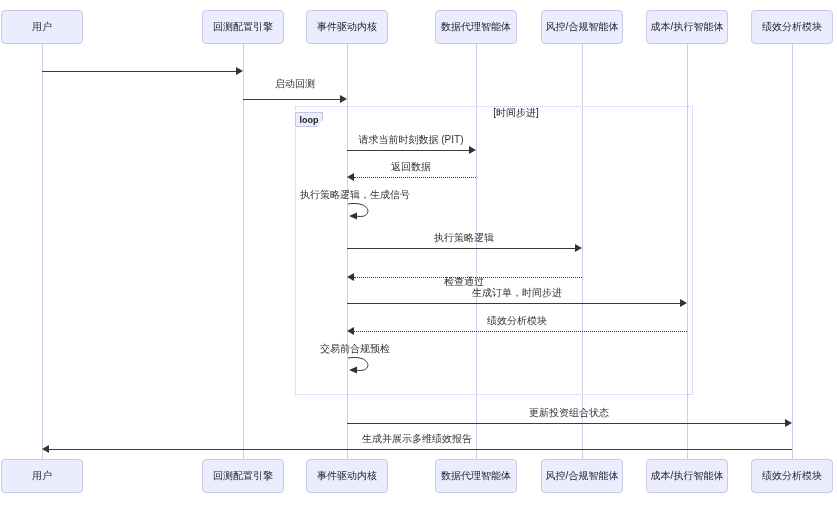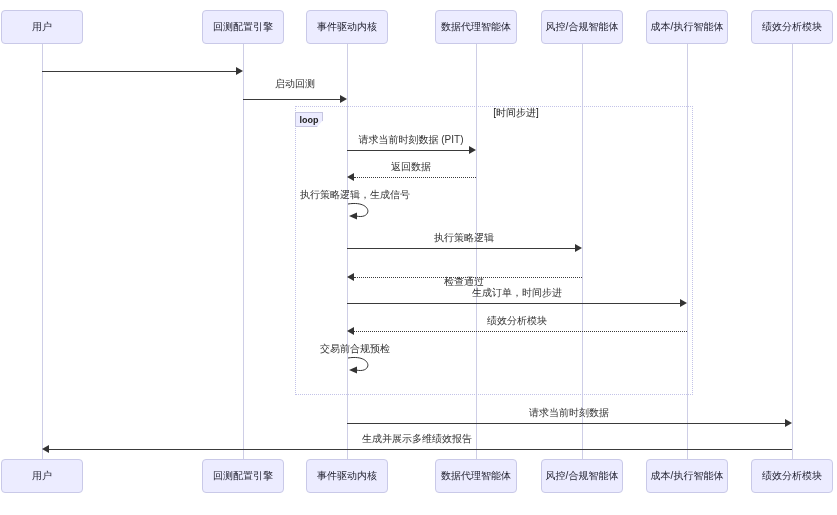--- a/index.html
+++ b/index.html
@@ -102,21 +102,21 @@
   <div class="msg-label" style="left:517px;top:315px">绩效分析模块</div>
   <div class="msg-line dotted" style="left:354px;top:331px;width:333px"></div>
   <div class="ah-l" style="left:347px;top:327px"></div>
 
   <div class="msg-label" style="left:355px;top:343px">交易前合规预检</div>
   <svg class="self-arrow" style="left:347px;top:355px" width="34" height="24">
     <path d="M1,3 C26,-1 26,19 9,15" fill="none" stroke="#333" stroke-width="1"></path>
     <polygon points="2,15 10,11.5 10,18.5" fill="#333"></polygon>
   </svg>
 
-  <div class="msg-label" style="left:569px;top:407px">请求当前时刻数据</div>
+  <div class="msg-label" style="left:569px;top:407px">更新投资组合状态</div>
   <div class="msg-line" style="left:347px;top:423px;width:438px"></div>
   <div class="ah-r" style="left:785px;top:419px"></div>
 
   <div class="msg-label" style="left:417px;top:433px">生成并展示多维绩效报告</div>
   <div class="msg-line" style="left:49px;top:449px;width:743px"></div>
   <div class="ah-l" style="left:42px;top:445px"></div>
 
 </div>
 
 </body></html>

